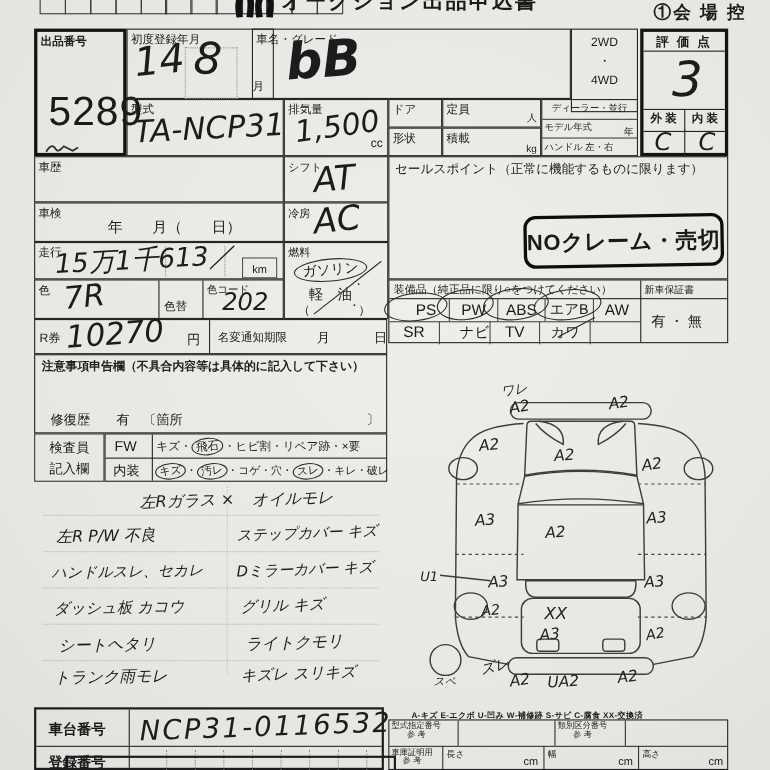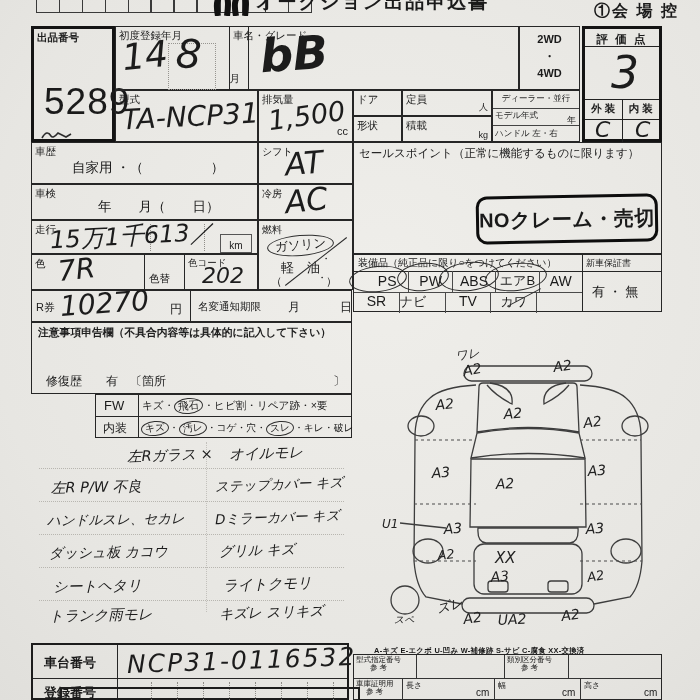--- a/index.html
+++ b/index.html
@@ -62,21 +62,21 @@
     <span class="hw" style="left:6px;top:8px;font-size:36px;transform:rotate(-6deg);">14</span>
     <span class="hw" style="left:60px;top:4px;font-size:40px;transform:rotate(4deg);">8</span>
     <span class="lbl" style="right:8px;bottom:3px;">月</span>
   </div>
 
   <div class="bx" style="left:229px;top:26px;width:290px;height:64px;">
     <span class="lbl" style="left:3px;top:2px;">車名・グレード</span>
     <span class="hw" style="left:30px;top:0px;font-size:46px;font-weight:bold;transform:rotate(-4deg);">bB</span>
   </div>
 
-  <div class="bx" style="left:519px;top:26px;width:61px;height:64px;font-weight:bold;">
+  <div class="bx" style="left:519px;top:26px;width:61px;height:76px;">
     <span class="abs prelines" style="left:0;top:4px;width:100%;text-align:center;font-size:11px;line-height:17px;">2WD
 ・
 4WD</span>
   </div>
 
   <div class="bx3" style="left:582px;top:26px;width:80px;height:116px;">
     <div class="abs" style="left:0;top:0;width:100%;height:17px;border-bottom:1.5px solid #222;text-align:center;">
       <span style="font-size:11.5px;font-weight:bold;letter-spacing:2px;">評 価 点</span>
     </div>
     <span class="hw" style="left:26px;top:18px;font-size:44px;">3</span>
@@ -118,21 +118,20 @@
     <span class="abs" style="left:0;top:2px;width:100%;text-align:center;font-size:8.5px;">ディーラー・並行</span>
     <span class="abs" style="left:0;top:17px;width:100%;border-top:1px solid #444;"></span>
     <span class="abs" style="left:2px;top:19px;font-size:8.5px;">モデル年式</span>
     <span class="abs" style="right:3px;top:23px;font-size:9px;">年</span>
     <span class="abs" style="left:0;top:34px;width:100%;border-top:1px solid #444;"></span>
     <span class="abs" style="left:2px;top:37px;font-size:8.5px;">ハンドル 左・右</span>
   </div>
 
   <div class="bx" style="left:31px;top:142px;width:227px;height:42px;">
     <span class="lbl" style="left:3px;top:2px;">車歴</span>
-    <span class="abs" style="left:40px;top:16px;font-size:13.5px;">自家用 ・（　　　　　）</span>
   </div>
 
   <div class="bx" style="left:31px;top:184px;width:227px;height:36px;">
     <span class="lbl" style="left:3px;top:2px;">車検</span>
     <span class="abs" style="left:66px;top:13px;font-size:13.5px;">年　　月（　　日）</span>
   </div>
 
   <div class="bx" style="left:31px;top:220px;width:227px;height:34px;">
     <span class="lbl" style="left:3px;top:2px;">走行</span>
     <span class="dotv" style="left:118px;top:3px;height:27px;"></span>
@@ -202,40 +201,44 @@
     <div class="abs" style="left:0;top:16px;width:228px;height:21px;display:flex;border-bottom:1px solid #4a4a4a;">
       <span style="flex:1;text-align:center;font-size:14px;line-height:20px;padding-left:12px;">PS</span>
       <span style="flex:1;text-align:center;font-size:14px;line-height:20px;border-left:1px solid #4a4a4a;">PW</span>
       <span style="flex:1;text-align:center;font-size:14px;line-height:20px;border-left:1px solid #4a4a4a;">ABS</span>
       <span style="flex:1;text-align:center;font-size:13px;line-height:20px;border-left:1px solid #4a4a4a;">エアB</span>
       <span style="flex:1;text-align:center;font-size:14px;line-height:20px;border-left:1px solid #4a4a4a;">AW</span>
     </div>
 
     <div class="abs" style="left:0;top:37px;width:228px;height:21px;display:flex;">
       <span style="flex:1;text-align:center;font-size:14px;line-height:19px;">SR</span>
-      <span style="flex:1;text-align:left;font-size:13px;line-height:19px;border-left:1px solid #4a4a4a;">ナビ</span>
+      <span style="flex:1;text-align:right;font-size:13px;line-height:19px;border-left:1px solid #4a4a4a;">ナビ</span>
       <span style="flex:1;text-align:center;font-size:14px;line-height:19px;border-left:1px solid #4a4a4a;">TV</span>
       <span style="flex:1;text-align:center;font-size:13px;line-height:19px;border-left:1px solid #4a4a4a;">カワ</span>
       <span style="flex:1;border-left:1px solid #4a4a4a;"></span>
     </div>
   </div>
 
   <div class="hand-oval" style="left:349px;top:266px;width:56px;height:24px;"></div>
   <div class="hand-oval" style="left:397px;top:263px;width:50px;height:26px;"></div>
   <div class="hand-oval" style="left:439px;top:262px;width:58px;height:27px;"></div>
   <div class="hand-oval" style="left:485px;top:263px;width:60px;height:26px;"></div>
   <div class="abs" style="left:505px;top:297px;width:38px;border-top:1.7px solid #2c2c2c;transform:rotate(-28deg);"></div>
 
 
   <div class="bx" style="left:31px;top:322px;width:321px;height:72px;">
     <span class="lbl" style="left:6px;top:3px;font-size:10.8px;font-weight:bold;">注意事項申告欄（不具合内容等は具体的に記入して下さい）</span>
     <span class="abs" style="left:14px;top:50px;font-size:12px;">修復歴　　有　〔箇所</span>
     <span class="abs" style="right:6px;top:50px;font-size:12px;">〕</span>
   </div>
 
+  <div class="bx" style="left:31px;top:394px;width:64px;height:44px;border-color:#3a3a3a;">
+    <span class="abs prelines" style="left:0;top:3px;width:100%;text-align:center;font-size:12px;line-height:19px;">検査員
+記入欄</span>
+  </div>
   <div class="bx" style="left:95px;top:394px;width:257px;height:44px;">
     <span class="abs" style="left:0;top:21px;width:100%;border-top:1.5px solid #262626;"></span>
     <span class="abs" style="left:42px;top:0;height:100%;border-left:1.5px solid #262626;"></span>
     <span class="abs" style="left:8px;top:3px;font-size:13px;">FW</span>
     <div class="abs" style="left:46px;top:3px;font-size:10.6px;white-space:nowrap;">
       <span>キズ</span><span>・</span><span class="circ">飛石</span><span>・</span><span>ヒビ割</span><span>・</span><span>リペア跡</span><span>・</span><span>×要</span>
     </div>
     <span class="abs" style="left:7px;top:25px;font-size:12px;">内装</span>
     <div class="abs" style="left:45px;top:26px;font-size:9.8px;white-space:nowrap;">
       <span class="circ">キズ</span><span>・</span><span class="circ">汚レ</span><span>・</span><span>コゲ</span><span>・</span><span>穴</span><span>・</span><span class="circ">スレ</span><span>・</span><span>キレ</span><span>・</span><span>破レ</span>

